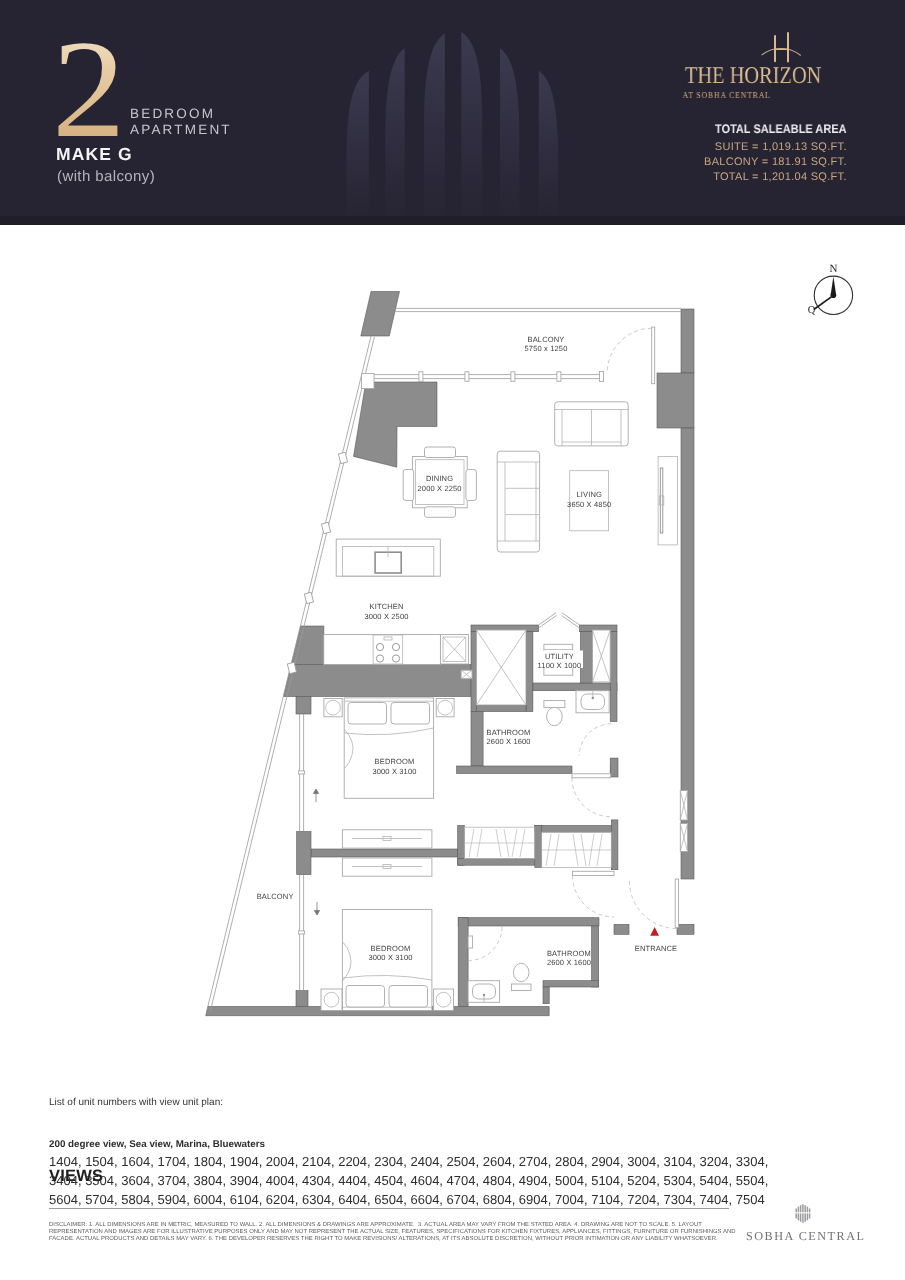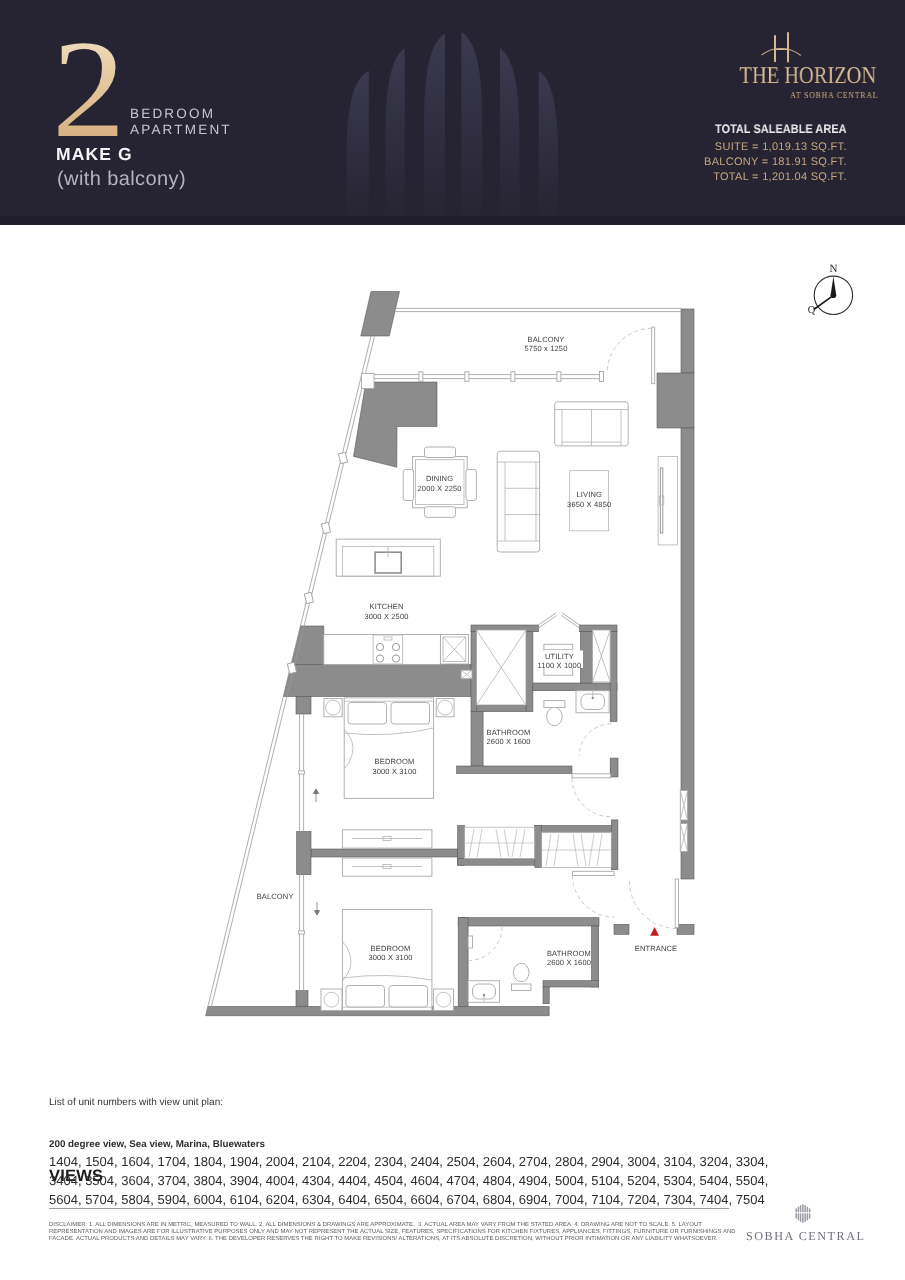--- a/index.html
+++ b/index.html
@@ -4,22 +4,22 @@
 <style>
 html,body{margin:0;padding:0}
 *{-webkit-font-smoothing:antialiased;text-rendering:geometricPrecision}
 div{will-change:transform}
 body{width:905px;height:1280px;position:relative;background:#ffffff;font-family:"Liberation Sans",sans-serif;overflow:hidden;transform:translateZ(0)}
 .header{position:absolute;top:0;left:0;width:905px;height:225px;background:#262433}
 .header .botline{position:absolute;left:0;bottom:0;width:905px;height:9px;background:#1f1e2a}
 .two{position:absolute;left:52px;top:20px;font-family:"Liberation Serif",serif;font-size:140px;font-weight:400;line-height:1;transform:scaleX(1.05);transform-origin:left top;background:linear-gradient(180deg,#f2e3c8 0%,#e4c79c 45%,#d2a876 100%);-webkit-background-clip:text;background-clip:text;color:transparent}
 .bedap{position:absolute;left:130px;top:106px;font-size:13.5px;letter-spacing:2.2px;color:#c6c6cf;line-height:15.6px}
 .typeg{position:absolute;left:56px;top:144px;font-size:17.5px;font-weight:bold;letter-spacing:1.1px;color:#f4f4f6}
-.withb{position:absolute;left:57px;top:168px;font-size:20px;letter-spacing:0.4px;color:#b4b4bf}
-.hlogo{position:absolute;left:668px;top:30px;width:225px;text-align:right}
+.withb{position:absolute;left:57px;top:168px;font-size:15px;letter-spacing:0.4px;color:#b4b4bf}
+.hlogo{position:absolute;left:668px;top:30px;width:225px;text-align:left}
 .horizon{font-family:"Liberation Serif",serif;font-size:24px;letter-spacing:0px;transform:scaleX(0.85);transform-origin:center top;background:linear-gradient(180deg,#e8cda4 0%,#cfa97c 100%);-webkit-background-clip:text;background-clip:text;color:transparent;white-space:nowrap}
 .atsobha{font-family:"Liberation Serif",serif;font-size:9px;letter-spacing:0.9px;color:#cfa97c;margin-top:0px;transform:scaleX(0.87);transform-origin:center top}
 .tsa{position:absolute;right:58px;top:122px;font-size:12.5px;font-weight:bold;letter-spacing:0px;color:#eeeef1;text-align:right;transform:scaleX(0.88);transform-origin:right top}
 .areas{position:absolute;right:58px;top:139.5px;font-size:11px;letter-spacing:0.3px;color:#c7a87e;text-align:right;line-height:15.1px}
 .foot{position:absolute;left:49px;color:#3a3a3a}
 .f1{top:1097px;font-size:10px;color:#343434}
 .f2{top:1167px;font-size:16.5px;letter-spacing:0.2px;color:#1d1d1d;font-weight:bold}
 .f3{top:1139px;font-size:9.8px;font-weight:bold;color:#2e2e2e}
 .f4{top:1151.5px;font-size:13px;color:#2e2e2e;line-height:19px;width:600px;white-space:nowrap}
 .rule{position:absolute;left:49px;top:1208px;width:680px;height:1px;background:#9a9aa0}

